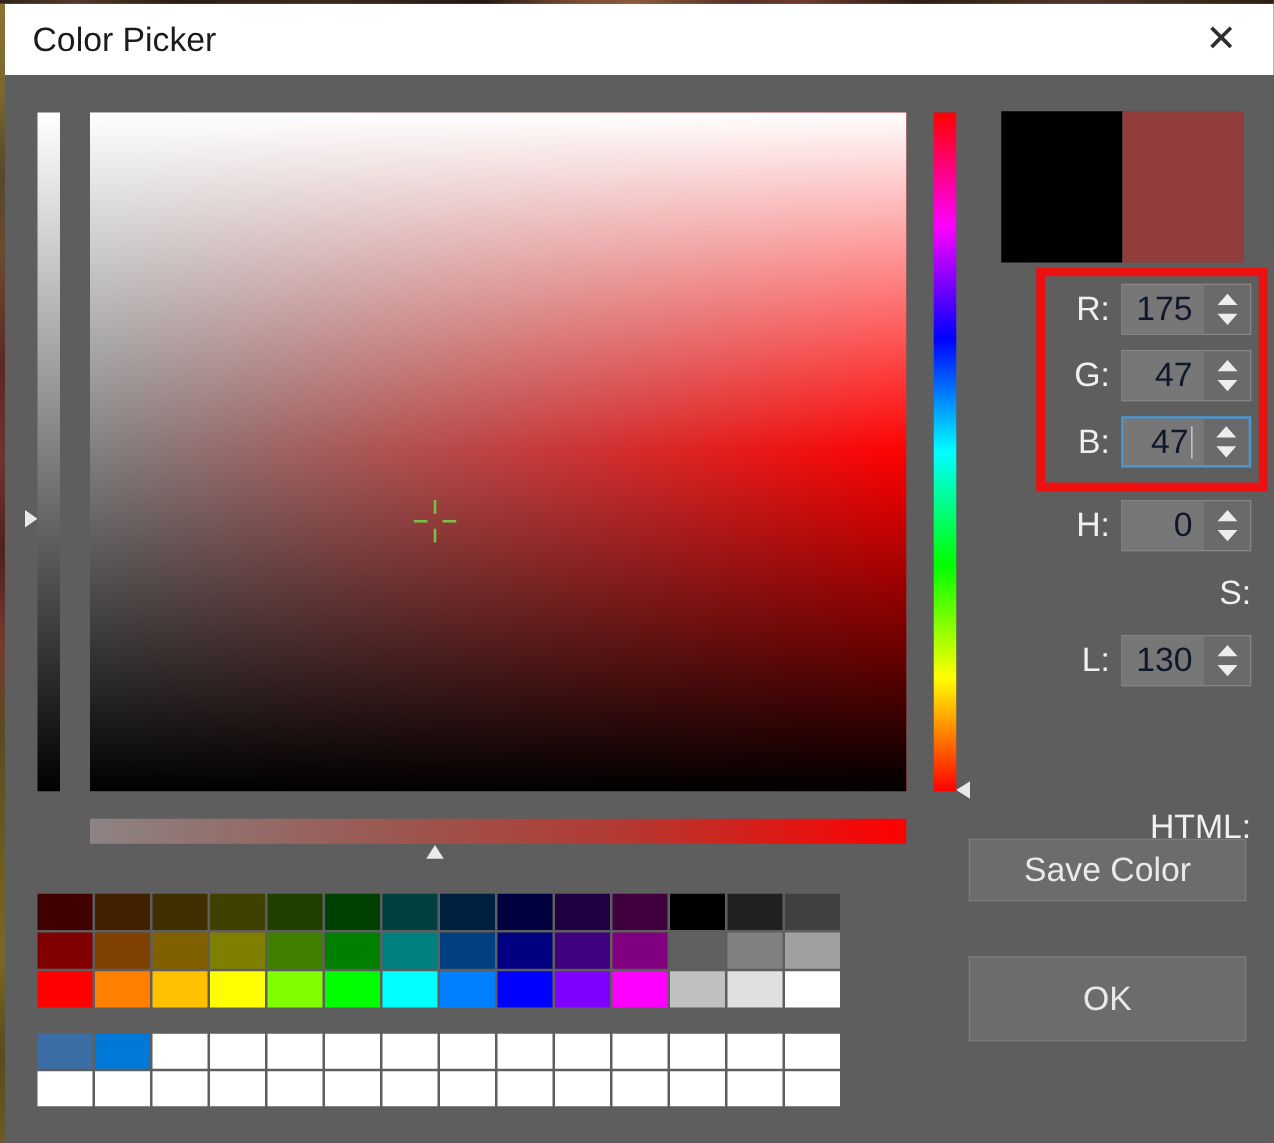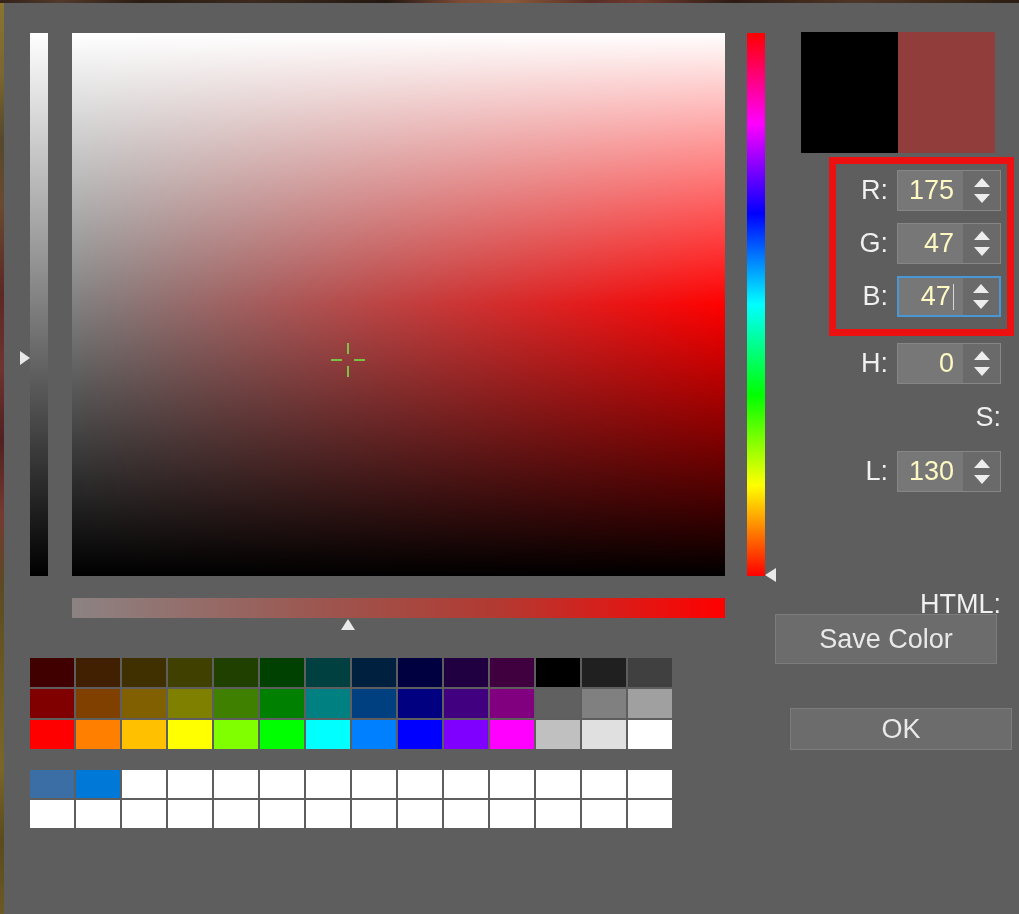--- a/index.html
+++ b/index.html
@@ -59,47 +59,53 @@
   .preview div { width:97px; height:121px; }
 
   
   .annotation { position:absolute; left:825px; top:154px; width:185px; height:179px;
     border:7px solid #EC1010; pointer-events:none; z-index:4; }
 
   
   .field-row { position:absolute; right:18px; height:41px; display:flex; align-items:center; gap:9px; }
   .field-label { font-size:27px; color:#F0F0F0; }
   .spinfield { width:104px; height:41px; border:1px solid #868686; display:flex; background:#6A6A6A; }
-  .spinfield .value { width:65px; height:100%; background:#777777; color:#fef9c3; font-size:27px;
+  .spinfield .value { width:65px; height:100%; background:#777777; color:#0f172a; font-size:27px;
     display:flex; align-items:center; justify-content:flex-end; padding-right:9px; }
   .spinfield .spin { width:37px; display:flex; flex-direction:column; align-items:center; justify-content:center; gap:7px; cursor:pointer; }
   .arrow-up { width:0; height:0; border-left:8px solid transparent; border-right:8px solid transparent; border-bottom:9px solid #EDEDED; }
   .arrow-down { width:0; height:0; border-left:8px solid transparent; border-right:8px solid transparent; border-top:9px solid #EDEDED; }
   .spinfield.focused { border:2px solid #4A97D6; }
   .caret { display:inline-block; width:1px; height:26px; background:#D8D8D8; margin-left:2px; }
 
   .html-row { position:absolute; right:18px; top:581px; height:40px; display:flex; align-items:center; gap:10px; }
   .html-field { width:125px; height:40px; background:#6F6F6F; border:1px solid #7E7E7E; color:#DADADA;
     font-size:26px; display:flex; align-items:center; justify-content:center; }
 
   
   .btn { position:absolute; left:771px; width:222px; background:#6C6C6C; border:1px solid #7C7C7C;
     color:#E9E9E9; font-size:27px; display:flex; align-items:center; justify-content:center; cursor:pointer; }
   .btn-save { top:611px; height:50px; }
-  .btn-ok { top:705px; height:42px;margin-left:15px; }
+  .btn-ok { top:705px; height:68px; }
   .btn-cancel { top:774px; height:51px; }
 </style>
 </head>
 <body>
 
 <div class="edge-top"></div>
 <div class="edge-left"></div>
 
 <div class="dialog">
 
+  <div class="titlebar">
+    <div class="title">Color Picker</div>
+    <div class="close-btn">
+      <span>✕</span>
+    </div>
+  </div>
 
   <div class="body">
 
     <div class="strip-gray"></div>
     <div class="marker-gray"></div>
 
     <div class="square">
       <div class="crosshair">
         <div class="ch-l"></div>
           <div class="ch-r"></div>

